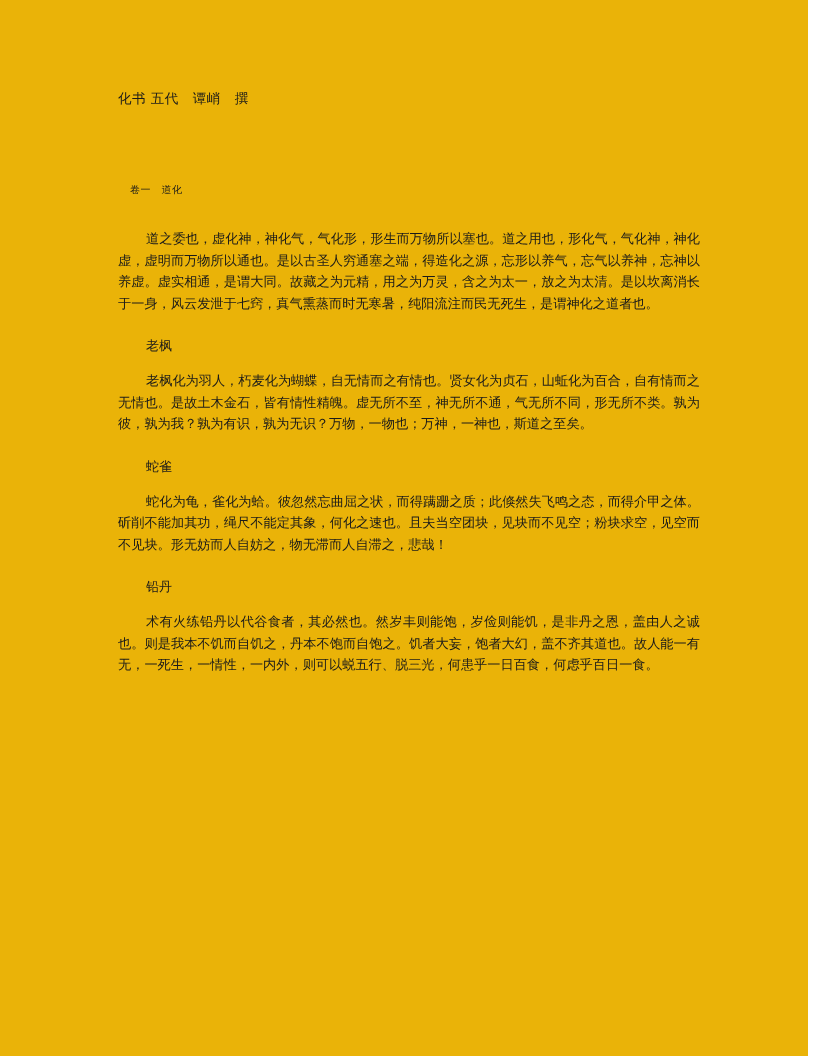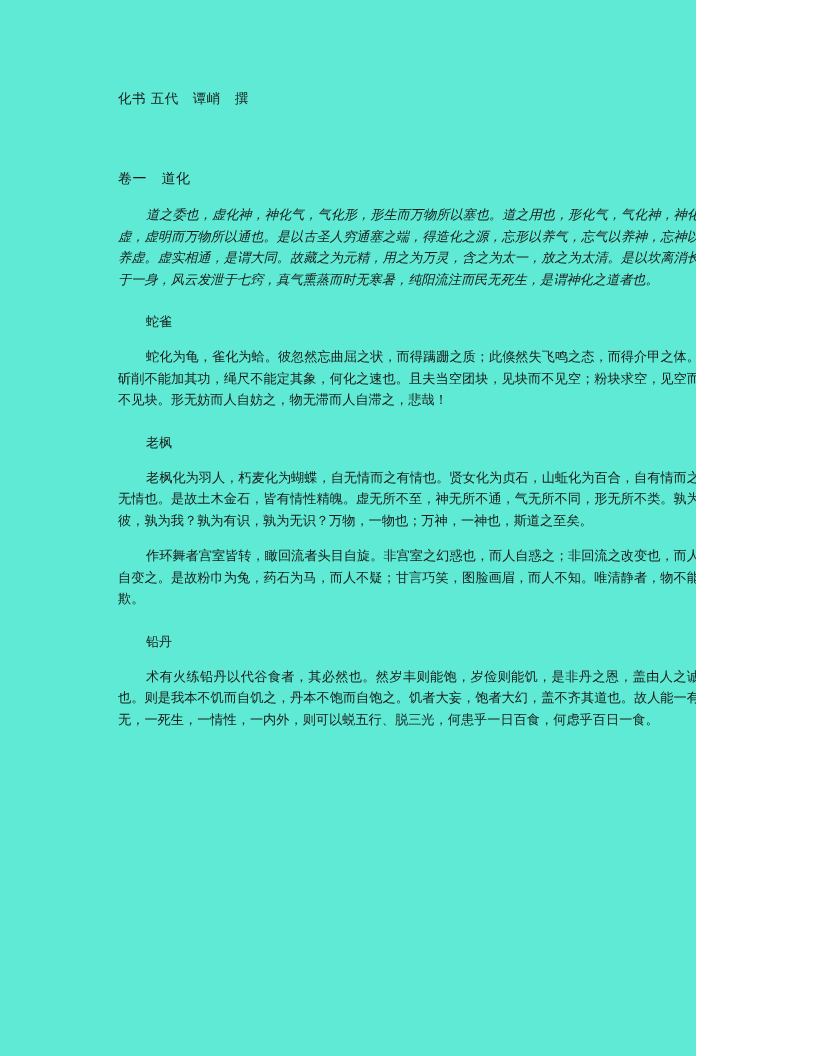--- a/index.html
+++ b/index.html
@@ -9,48 +9,48 @@
   }
   body {
     width: 816px;
     height: 1056px;
     font-family: "DejaVu Serif", "Liberation Serif", serif;
     color: #1a1a1a;
     -webkit-font-smoothing: antialiased;
   }
   .page {
     position: relative;
-    width: 696px;
+    width: 808px;
     height: 1056px;
-    background: #5eead4;
+    background: #eab308;
     box-sizing: border-box;
     padding: 12px;
     overflow: hidden;
   }
   .content {
     position: absolute;
     left: 118px;
     top: 88px;
     width: 582px;
   }
   .doc-title {
     font-size: 13.5px;
     line-height: 20px;
     letter-spacing: 0.5px;
     color: #1a1a1a;
     margin: 0;
     font-weight: normal;
     white-space: pre;
   }
   .volume-heading {
-    font-size: 14px;
+    font-size: 10px;
     line-height: 20px;
     letter-spacing: 0.5px;
     color: #1a1a1a;
-    margin: 0;
+    margin: 12px;
     padding-top: 60px;
     font-weight: normal;
     white-space: pre;
   }
   .section {
     margin: 0;
   }
   .section-heading {
     font-size: 13px;
     line-height: 20px;
@@ -67,50 +67,48 @@
     color: #1a1a1a;
     margin: 0;
     padding-top: 14px;
     text-indent: 28px;
     text-align: justify;
     text-justify: inter-ideograph;
     word-break: break-all;
   }
   .lead-para {
     padding-top: 16px;
-    font-style: italic;
   }
 </style>
 </head>
 <body>
 
 <div class="page">
   <div class="content">
 
     <p class="doc-title">化书 五代　谭峭　撰</p>
 
     <p class="volume-heading">卷一　道化</p>
 
     <p class="body-para lead-para">道之委也，虚化神，神化气，气化形，形生而万物所以塞也。道之用也，形化气，气化神，神化虚，虚明而万物所以通也。是以古圣人穷通塞之端，得造化之源，忘形以养气，忘气以养神，忘神以养虚。虚实相通，是谓大同。故藏之为元精，用之为万灵，含之为太一，放之为太清。是以坎离消长于一身，风云发泄于七窍，真气熏蒸而时无寒暑，纯阳流注而民无死生，是谓神化之道者也。</p>
 
     <div class="section">
-      <p class="section-heading">蛇雀</p>
-      <p class="body-para">蛇化为龟，雀化为蛤。彼忽然忘曲屈之状，而得蹒跚之质；此倏然失飞鸣之态，而得介甲之体。斫削不能加其功，绳尺不能定其象，何化之速也。且夫当空团块，见块而不见空；粉块求空，见空而不见块。形无妨而人自妨之，物无滞而人自滞之，悲哉！</p>
+      <p class="section-heading">老枫</p>
+      <p class="body-para">老枫化为羽人，朽麦化为蝴蝶，自无情而之有情也。贤女化为贞石，山蚯化为百合，自有情而之无情也。是故土木金石，皆有情性精魄。虚无所不至，神无所不通，气无所不同，形无所不类。孰为彼，孰为我？孰为有识，孰为无识？万物，一物也；万神，一神也，斯道之至矣。</p>
     </div>
 
     <div class="section">
-      <p class="section-heading">老枫</p>
-      <p class="body-para">老枫化为羽人，朽麦化为蝴蝶，自无情而之有情也。贤女化为贞石，山蚯化为百合，自有情而之无情也。是故土木金石，皆有情性精魄。虚无所不至，神无所不通，气无所不同，形无所不类。孰为彼，孰为我？孰为有识，孰为无识？万物，一物也；万神，一神也，斯道之至矣。</p>
+      <p class="section-heading">蛇雀</p>
+      <p class="body-para">蛇化为龟，雀化为蛤。彼忽然忘曲屈之状，而得蹒跚之质；此倏然失飞鸣之态，而得介甲之体。斫削不能加其功，绳尺不能定其象，何化之速也。且夫当空团块，见块而不见空；粉块求空，见空而不见块。形无妨而人自妨之，物无滞而人自滞之，悲哉！</p>
     </div>
 
     <div class="section">
     </div>
 
     <div class="section">
-      <p class="body-para">作环舞者宫室皆转，瞰回流者头目自旋。非宫室之幻惑也，而人自惑之；非回流之改变也，而人自变之。是故粉巾为兔，药石为马，而人不疑；甘言巧笑，图脸画眉，而人不知。唯清静者，物不能欺。</p>
     </div>
 
     <div class="section">
       <p class="section-heading">铅丹</p>
       <p class="body-para">术有火练铅丹以代谷食者，其必然也。然岁丰则能饱，岁俭则能饥，是非丹之恩，盖由人之诚也。则是我本不饥而自饥之，丹本不饱而自饱之。饥者大妄，饱者大幻，盖不齐其道也。故人能一有无，一死生，一情性，一内外，则可以蜕五行、脱三光，何患乎一日百食，何虑乎百日一食。</p>
     </div>
 
     <div class="section">
     </div>
 

